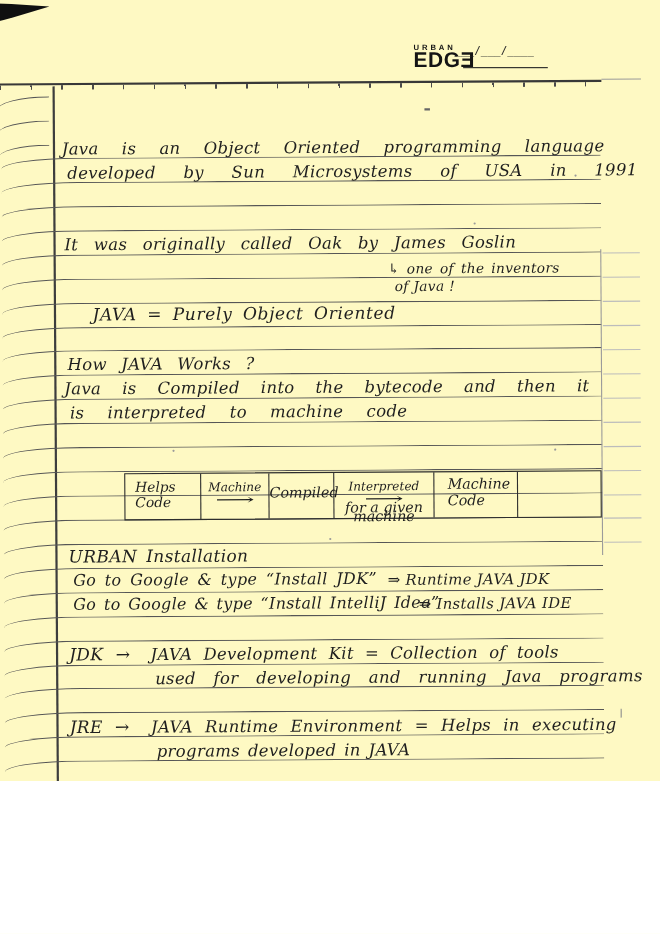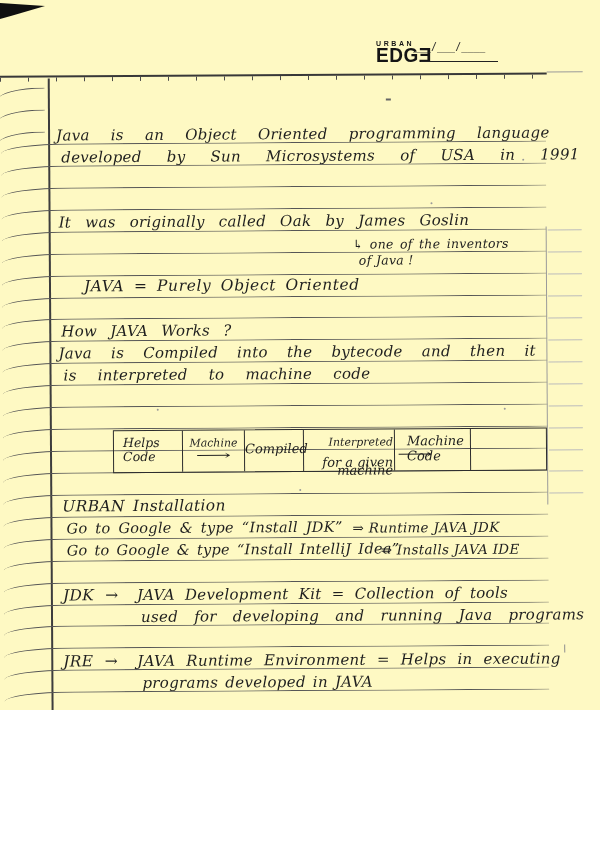--- a/index.html
+++ b/index.html
@@ -59,21 +59,21 @@
   .t-jre-def1{left:136px;top:651px;word-spacing:6px;}
   .t-jre-def2{left:141px;top:673px;word-spacing:2px;}
 
   
   .diagram{position:absolute;left:113px;top:429px;width:434px;height:43px;border:1.6px solid #2d2d2d;box-sizing:border-box;}
   .d-cell{position:absolute;top:0;bottom:0;box-sizing:border-box;}
   .d-box1{left:0;width:69px;border-right:1.5px solid #2d2d2d;}
   .d-box2{left:130px;width:60px;border-left:1.5px solid #2d2d2d;border-right:1.5px solid #2d2d2d;}
   .d-box3{left:280px;width:77px;border-left:1.5px solid #2d2d2d;border-right:1.5px solid #2d2d2d;}
   .d-arrow1{left:70px;width:59px;top:1px;text-align:center;}
-  .d-arrow2{left:191px;width:88px;top:1px;text-align:right;}
+  .d-arrow2{left:191px;width:88px;top:1px;text-align:center;}
   .d-text{font-style:italic;font-size:12.5px;line-height:14px;padding:5px 0 0 9px;color:#1f1f1f;}
   .d-text-center{font-style:italic;font-size:13px;padding-top:11px;text-align:center;color:#1f1f1f;}
   .d-text3{font-style:italic;font-size:13px;line-height:15px;padding:4px 0 0 12px;color:#1f1f1f;}
   .d-label{font-style:italic;font-size:11px;color:#1f1f1f;line-height:12px;}
   .d-arr{display:block;font-size:13px;line-height:9px;color:#1f1f1f;transform:scaleX(1.9);}
   .d-sub{font-style:italic;font-size:13px;line-height:7.5px;color:#1f1f1f;}
 </style>
 </head>
 <body>
 

